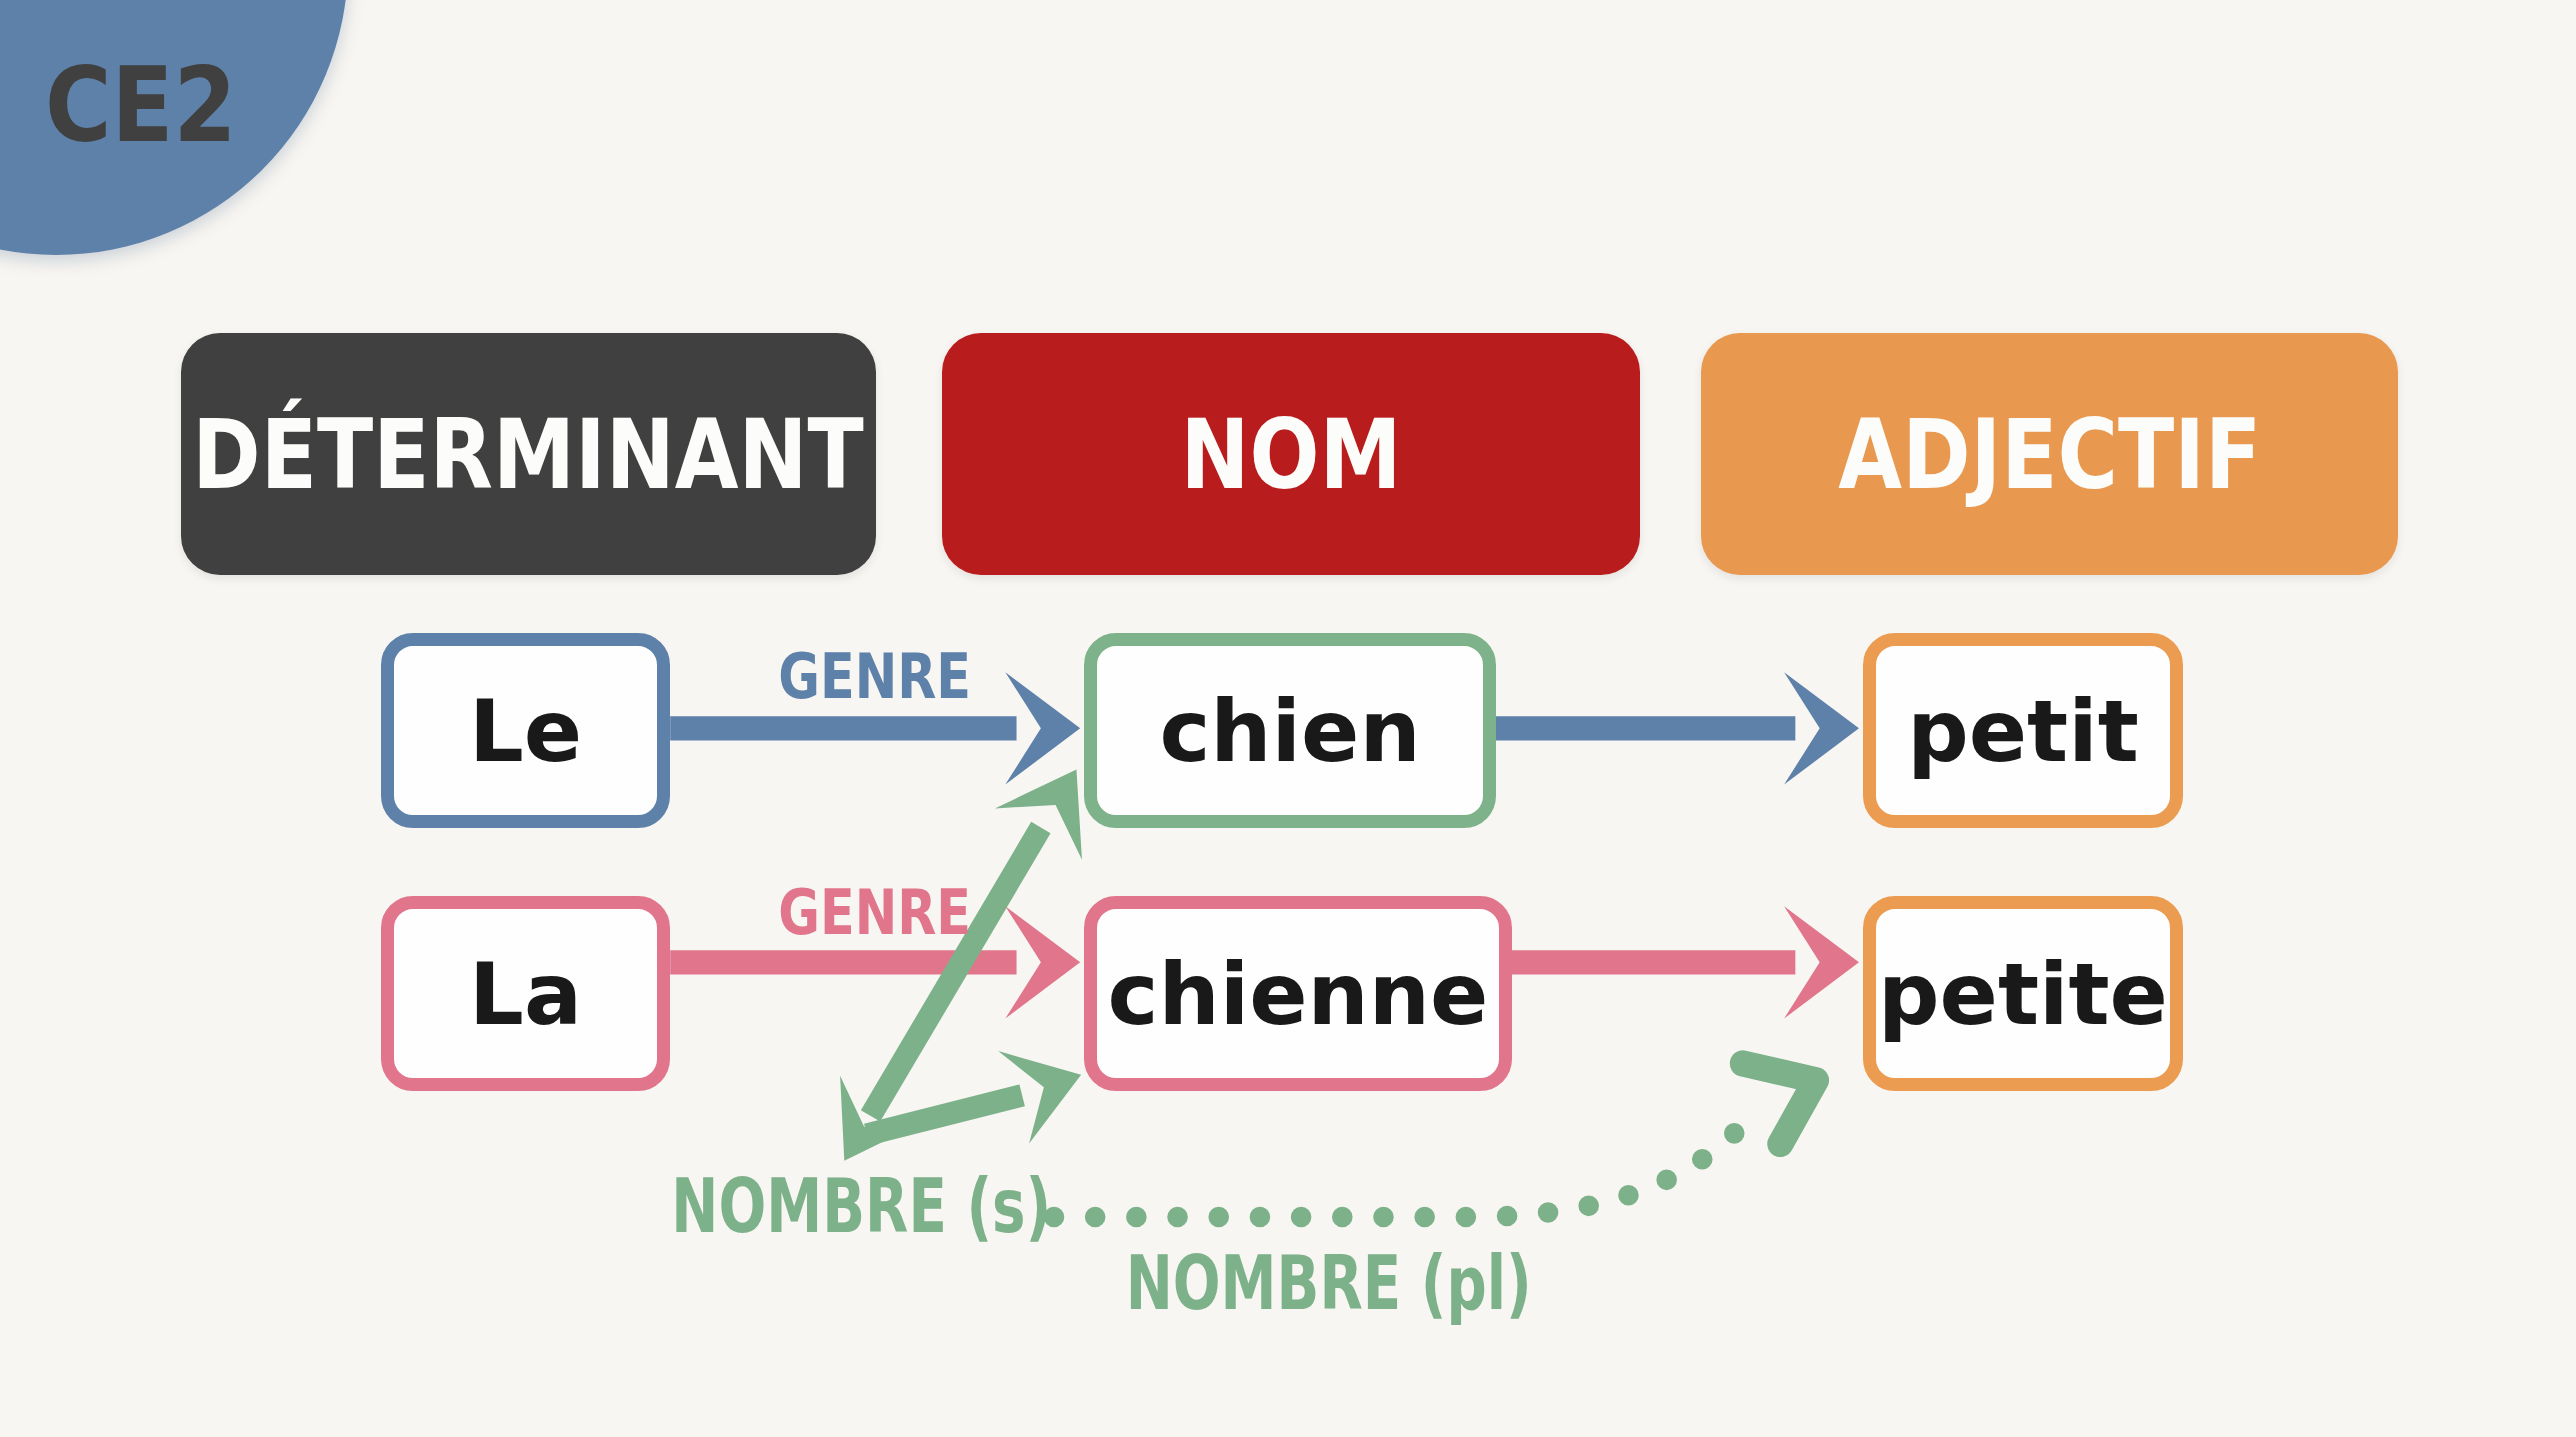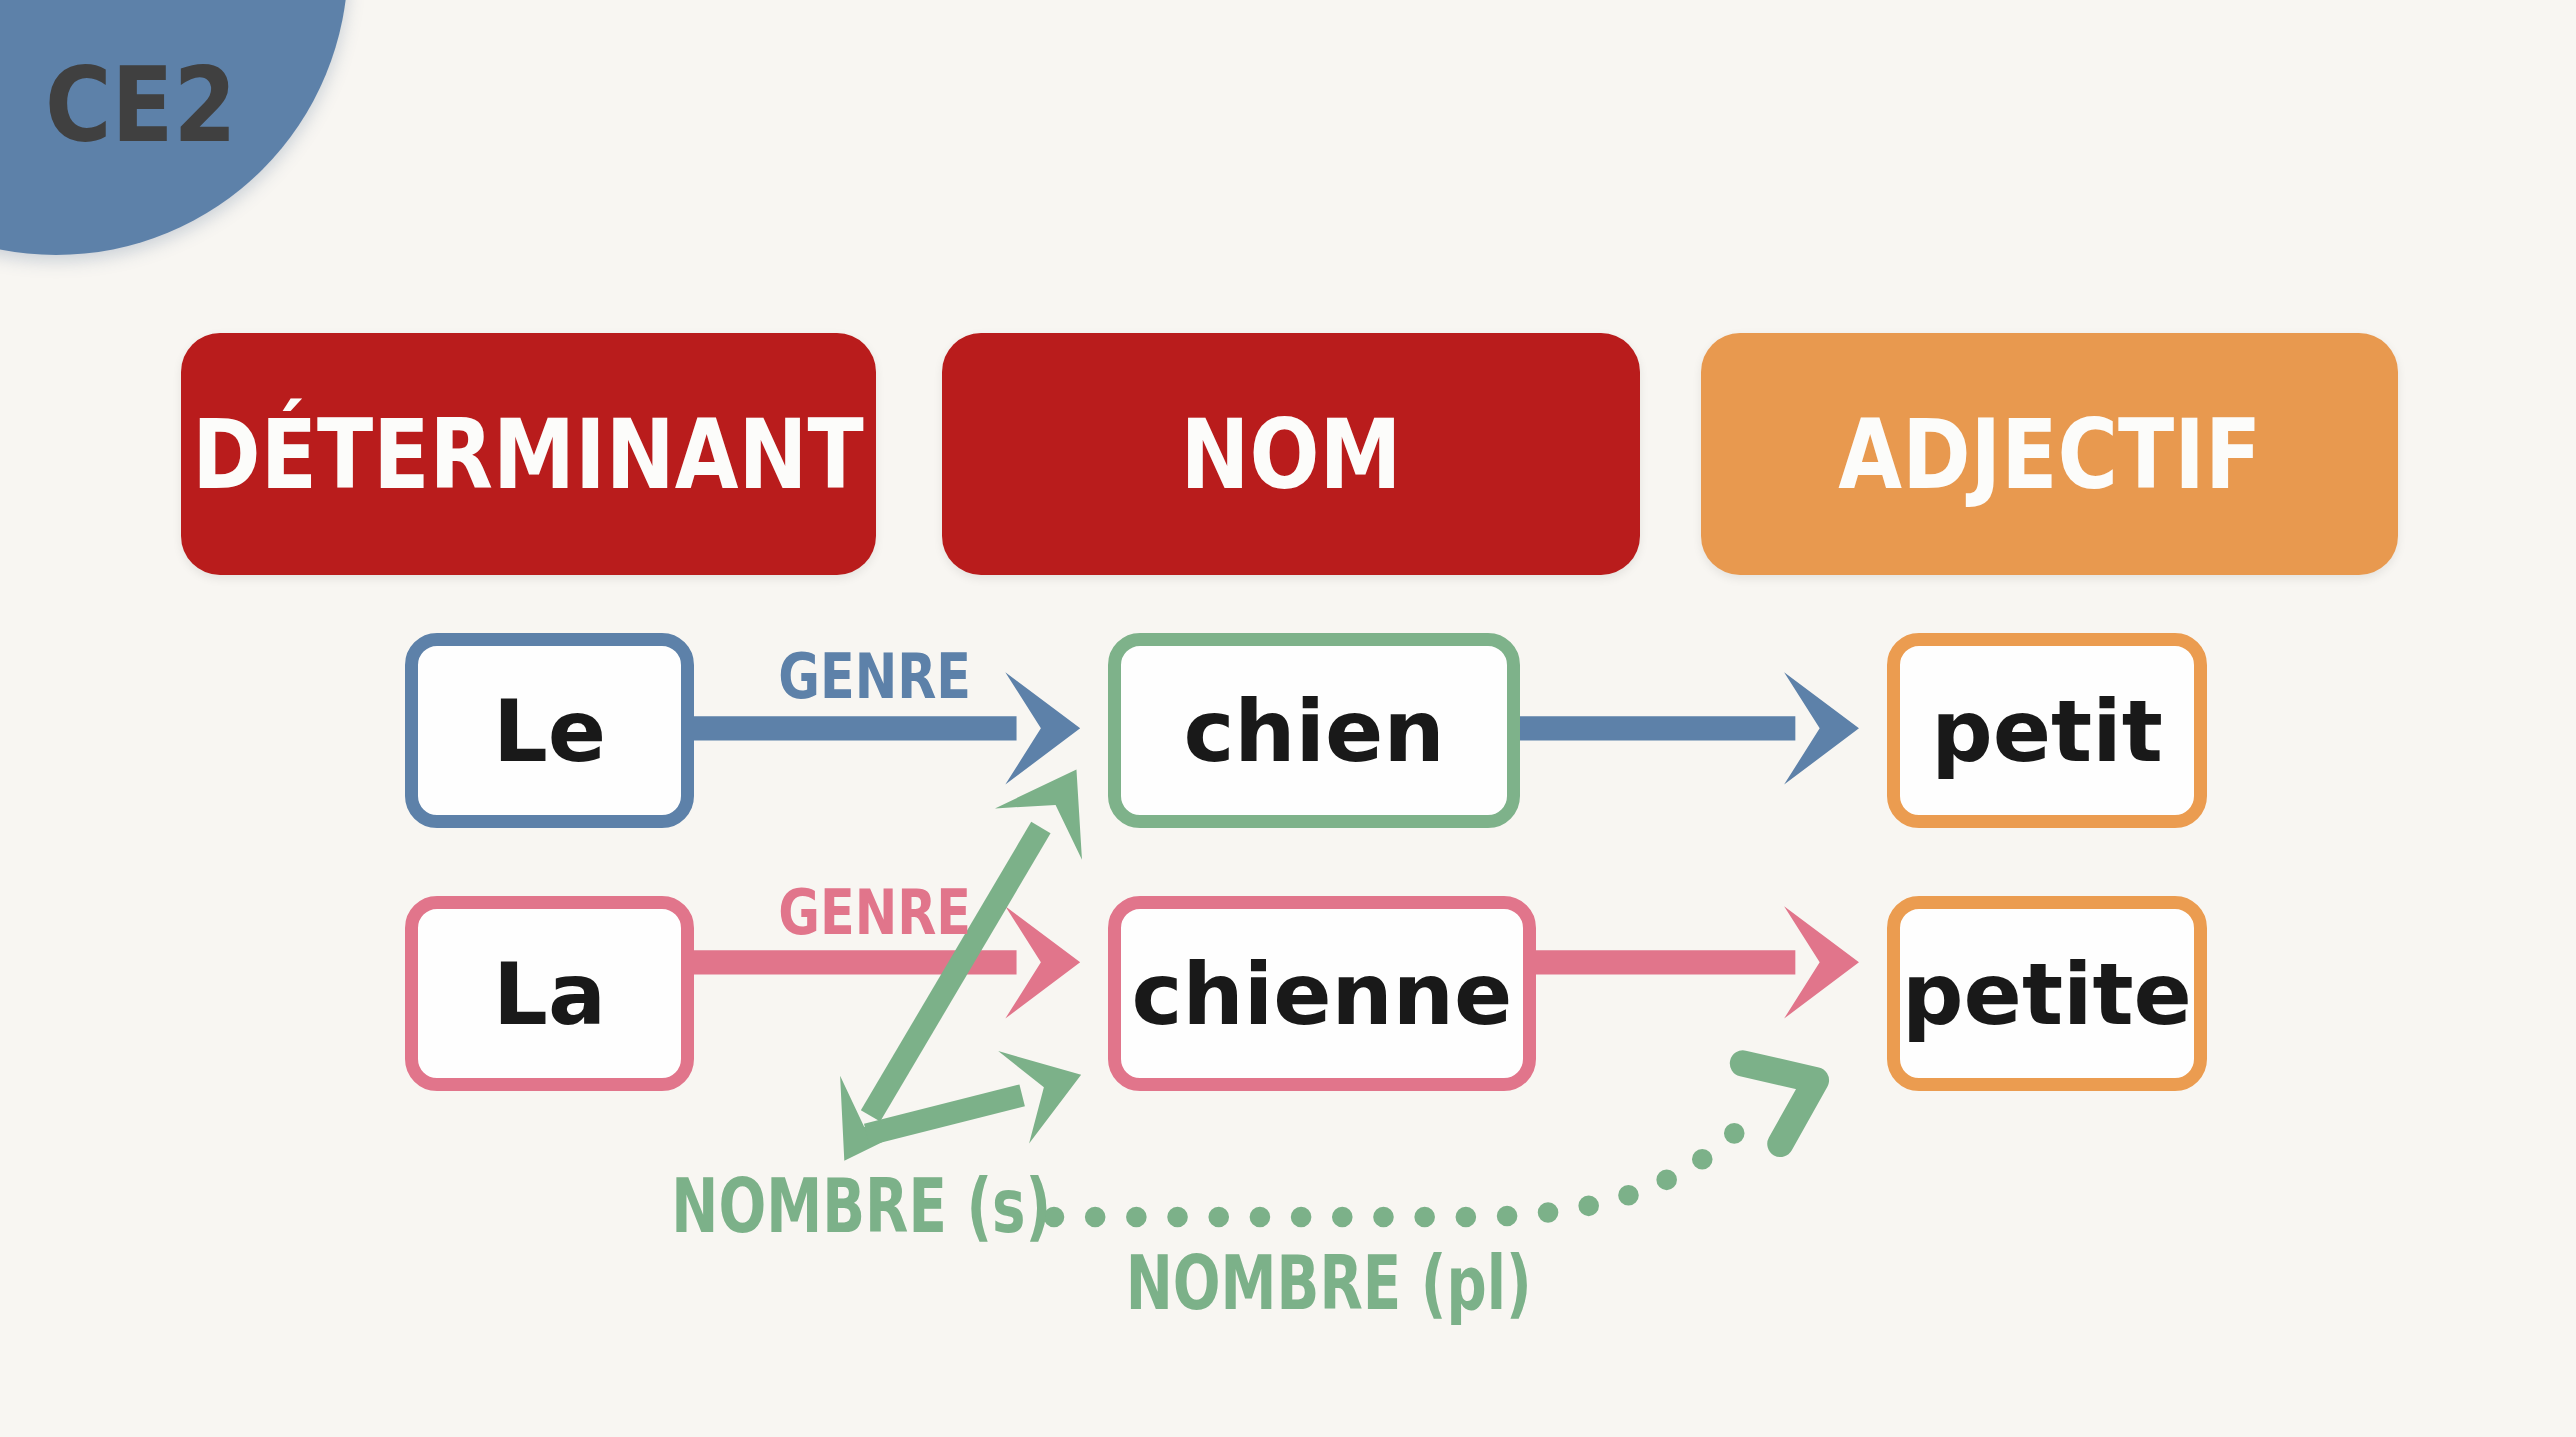--- a/index.html
+++ b/index.html
@@ -27,31 +27,30 @@
   }
   .badge-text span{display:inline-block;transform:scaleX(.88);}
   
   .header{
     position:absolute;top:333px;height:242px;border-radius:39px;
     display:flex;align-items:center;justify-content:center;
     color:#fcfcfa;font-weight:bold;font-size:97px;
     box-shadow:0 3.7px 9.4px rgba(0,0,0,.08);
   }
   .header span{display:inline-block;transform:scaleX(.85);white-space:nowrap;}
-  .header.blue{left:181px;width:695px;background:#b91c1c;}
+  .header.blue{left:181px;width:695px;background:#404040;}
   .header.green{left:942px;width:698px;background:#b91c1c;}
   .header.orange{left:1701px;width:697px;background:#e8994f;}
   
   .wbox{
     position:absolute;height:195px;box-sizing:border-box;
     background:#fefefe;border:13px solid;border-radius:32px;
     display:flex;align-items:center;justify-content:center;
     font-size:86px;font-weight:bold;color:#191919;
     z-index:3;
-    margin-left:24px;
   }
   .row1{top:633px;}
   .row2{top:896px;}
   .b-blue{border-color:#5d81a9;}
   .b-green{border-color:#7eb28a;}
   .b-pink{border-color:#e1758b;}
   .b-orange{border-color:#eb9c50;}
   .pos-det{left:381px;width:289px;}
   .pos-nom1{left:1084px;width:412px;align-items:center;}
   .pos-nom2{left:1084px;width:428px;}

